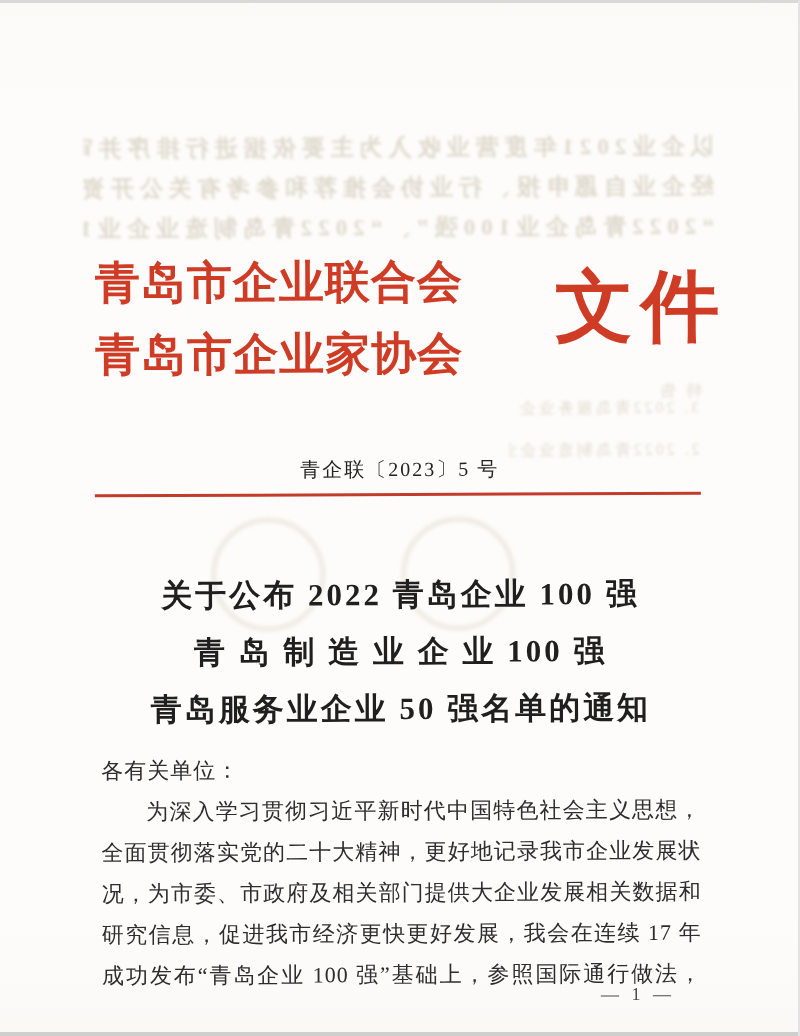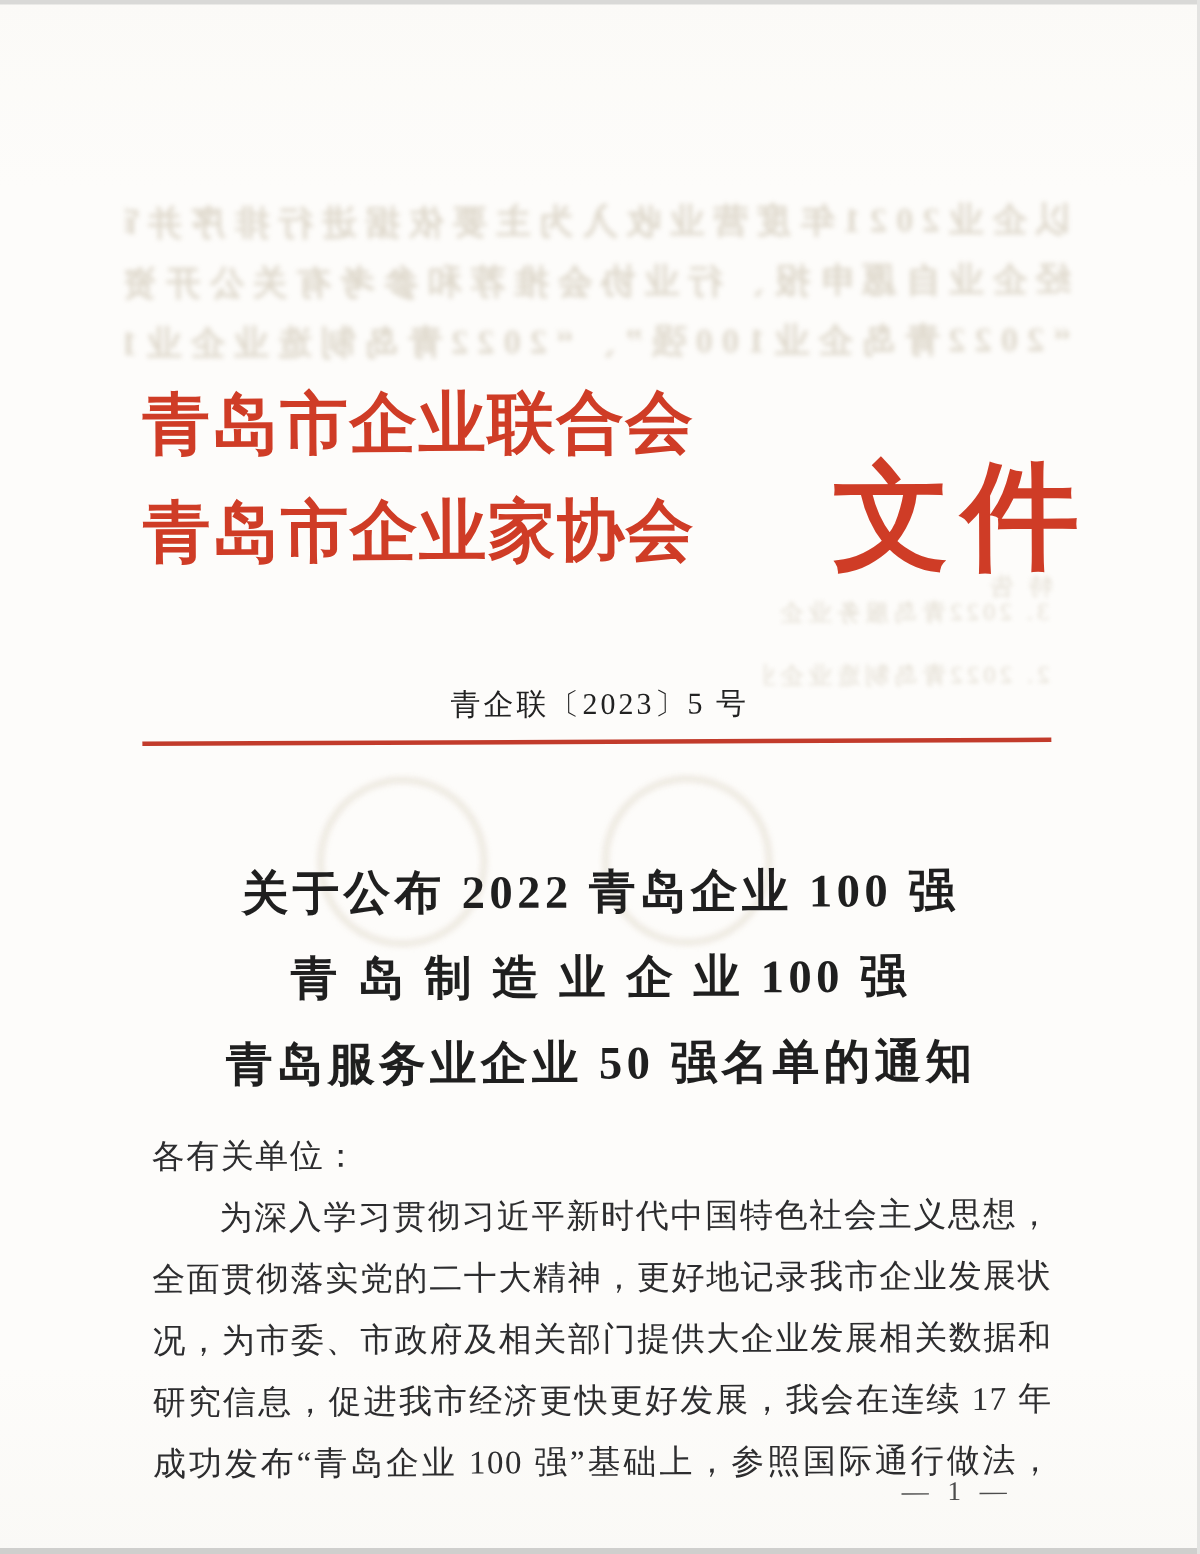--- a/index.html
+++ b/index.html
@@ -85,21 +85,21 @@
     <div class="ghost ghost-right" style="left:520px;top:399px;width:180px;">3. 2022青岛服务业企业50</div>
     <div class="ghost ghost-right" style="left:510px;top:441px;width:190px;">2. 2022青岛制造业企业100</div>
 
     <div class="ghost-seal" style="left:212px;top:518px;"></div>
     <div class="ghost-seal" style="left:402px;top:518px;"></div>
 
     <div class="org" style="color: rgb(207, 60, 38);">
       <div>青岛市企业联合会</div>
       <div>青岛市企业家协会</div>
     </div>
-    <div class="doc-label" style="color: rgb(207, 60, 38); margin-top: 38px;">文件</div>
+    <div class="doc-label" style="color: rgb(207, 60, 38);">文件</div>
 
     <div class="doc-number">青企联〔2023〕5 号</div>
 
     <div class="red-rule" style="background: rgb(194, 59, 43);"></div>
 
     <div class="title" style="color: rgb(31, 31, 31);">
       <div>关于公布 2022 青岛企业 100 强</div>
       <div>青 岛 制 造 业 企 业 100 强</div>
       <div>青岛服务业企业 50 强名单的通知</div>
     </div>

